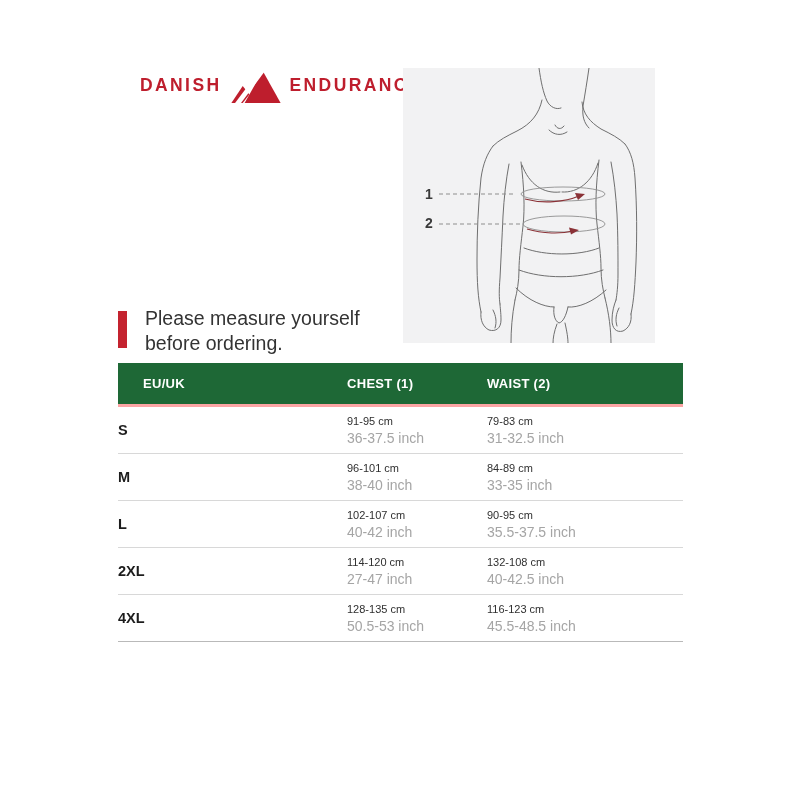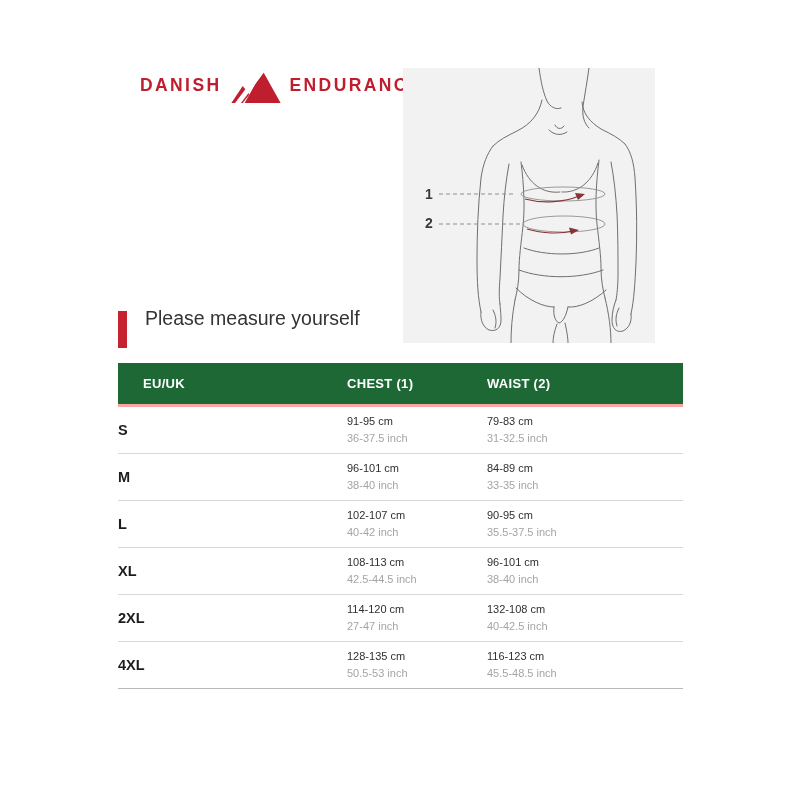--- a/index.html
+++ b/index.html
@@ -33,21 +33,21 @@
   .size-table col.c3{width:196px;}
   .size-table thead th{
     background:#1E6836;color:#ffffff;font-size:13px;font-weight:bold;letter-spacing:.3px;
     text-align:left;height:41px;padding:0;border-bottom:3px solid #fca5a5;
   }
   .size-table thead th.first{padding-left:25px;}
   .size-table tbody td{height:46px;padding:0;vertical-align:middle;border-bottom:1px solid #D8D8D8;}
   .size-table tbody tr:last-child td{border-bottom:1px solid #B9B9B9;}
   .size-label{font-size:14.5px;font-weight:bold;color:#1C1C1C;padding-left:25px;}
   .cm{display:block;font-size:11px;color:#2F2F2F;line-height:17px;}
-  .inch{display:block;font-size:11px;color:#A5A5A5;line-height:17px;}
+  .inch{display:block;font-size:14px;color:#A5A5A5;line-height:17px;}
 </style>
 </head>
 <body>
 
 <div class="stage">
 
   <div class="logo">
     <span class="word">DANISH</span>
     <svg class="mark" width="50" height="36" viewBox="0 0 52 38">
       <polygon points="14,37 33,3 52,37" fill="#BE1E2D"></polygon>
@@ -118,20 +118,21 @@
       </g>
     </svg>
     <span class="fig-label one">1</span>
     <span class="fig-label two">2</span>
   </div>
 
   <div class="note">
     <div class="bar"></div>
     <div class="txt">
       <div>Please measure yourself</div>
+      <div>before ordering.</div>
     </div>
   </div>
 
   <table class="size-table">
     <colgroup>
         <col class="c1">
         <col class="c2">
         <col class="c3">
       </colgroup>
     <thead>
@@ -169,31 +170,20 @@
         <td>
             <span class="cm">102-107 cm</span>
             <span class="inch">40-42 inch</span>
           </td>
         <td>
             <span class="cm">90-95 cm</span>
             <span class="inch">35.5-37.5 inch</span>
           </td>
       </tr>
       <tr>
-        <td class="size-label">XL</td>
-        <td>
-            <span class="cm">108-113 cm</span>
-            <span class="inch">42.5-44.5 inch</span>
-          </td>
-        <td>
-            <span class="cm">96-101 cm</span>
-            <span class="inch">38-40 inch</span>
-          </td>
-      </tr>
-      <tr>
         <td class="size-label">2XL</td>
         <td>
             <span class="cm">114-120 cm</span>
             <span class="inch">27-47 inch</span>
           </td>
         <td>
             <span class="cm">132-108 cm</span>
             <span class="inch">40-42.5 inch</span>
           </td>
       </tr>

